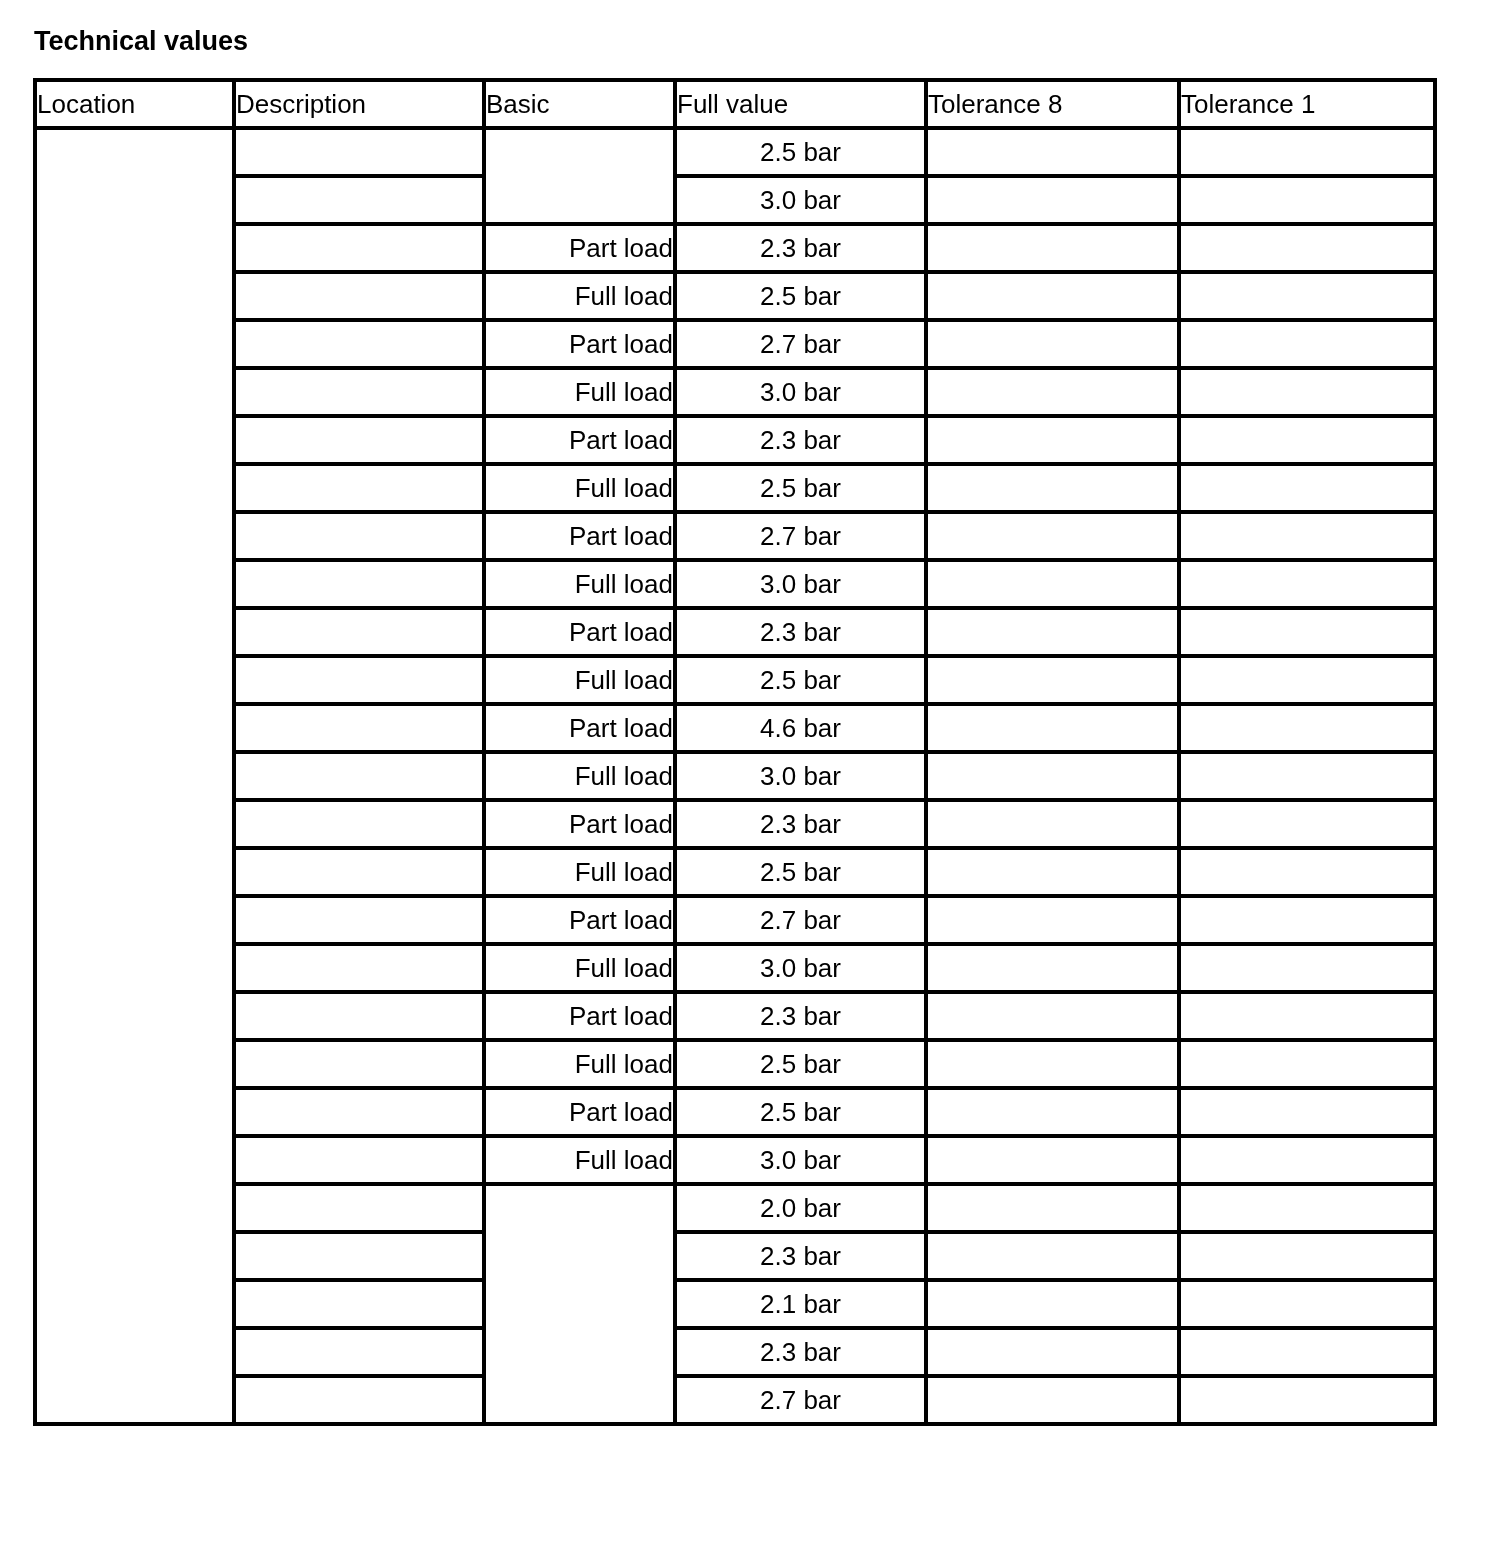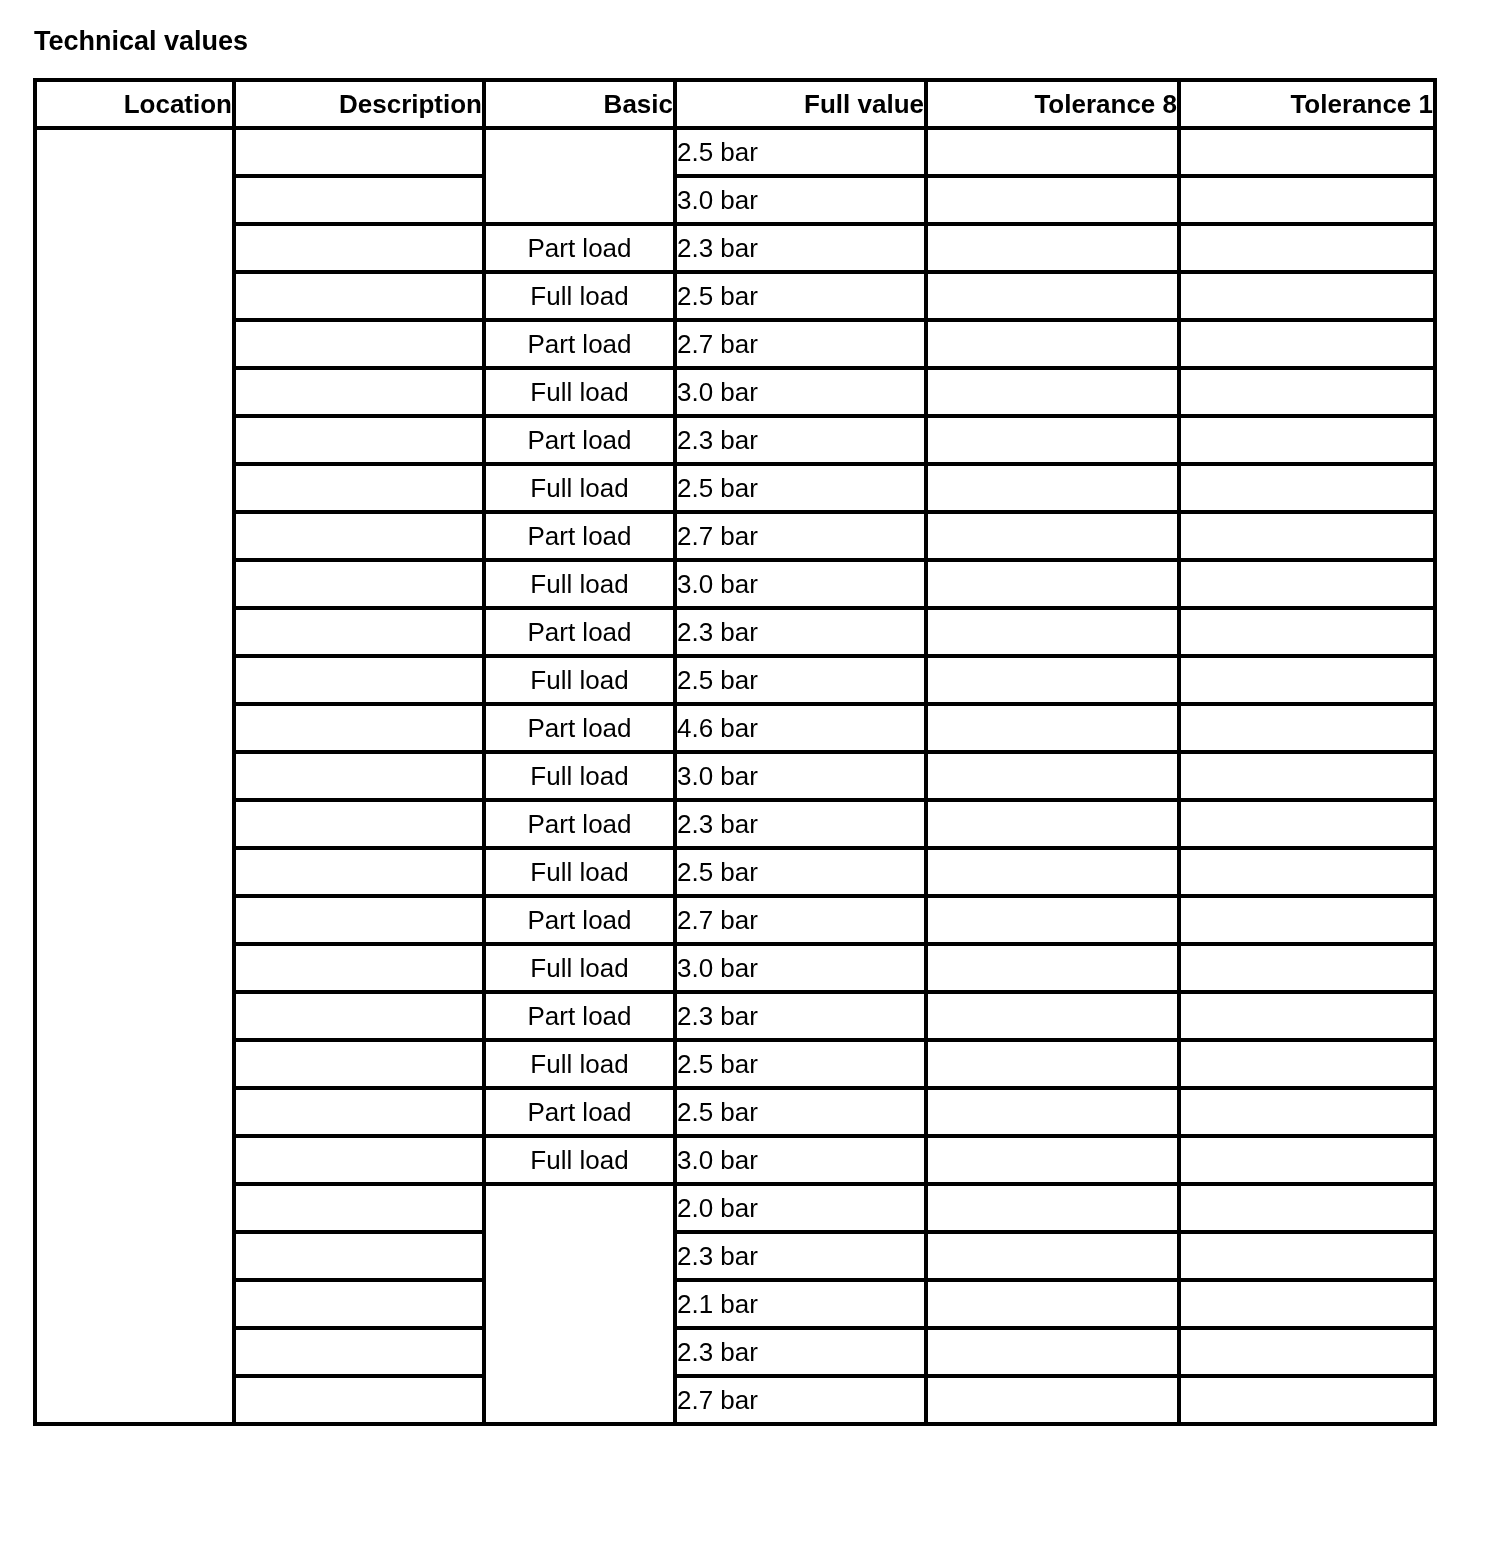--- a/index.html
+++ b/index.html
@@ -1,22 +1,22 @@
 <!DOCTYPE html>
 <html><head>
 <meta charset="utf-8">
 <style>
   html, body { margin: 0; padding: 0; background: #ffffff; }
   body { width: 1504px; height: 1558px; position: relative; font-family: "Liberation Sans", sans-serif; color: #000; }
   .title { position: absolute; left: 34px; top: 26px; font-size: 27px; font-weight: bold; letter-spacing: 0; }
   table.tv { position: absolute; left: 33px; top: 78px; border-collapse: collapse; table-layout: fixed; width: 1400px; }
   table.tv th, table.tv td { border: 4px solid #000; padding: 0; height: 44px; font-size: 26px; }
-  table.tv th { font-weight: bold; text-align: right; }
-  td.type { text-align: center; padding-left: 8px; }
-  td.val { text-align: left; padding-right: 8px; }
+  table.tv th { font-weight: normal; text-align: left; }
+  td.type { text-align: right; padding-left: 8px; }
+  td.val { text-align: center; padding-right: 8px; }
   td.loc { vertical-align: top; }
   col.c1 { width: 199px; } col.c2 { width: 250px; } col.c3 { width: 191px; }
   col.c4 { width: 251px; } col.c5 { width: 253px; } col.c6 { width: 256px; }
 </style>
 </head>
 <body>
 
 <div class="title">Technical values</div>
 
 <table class="tv">

